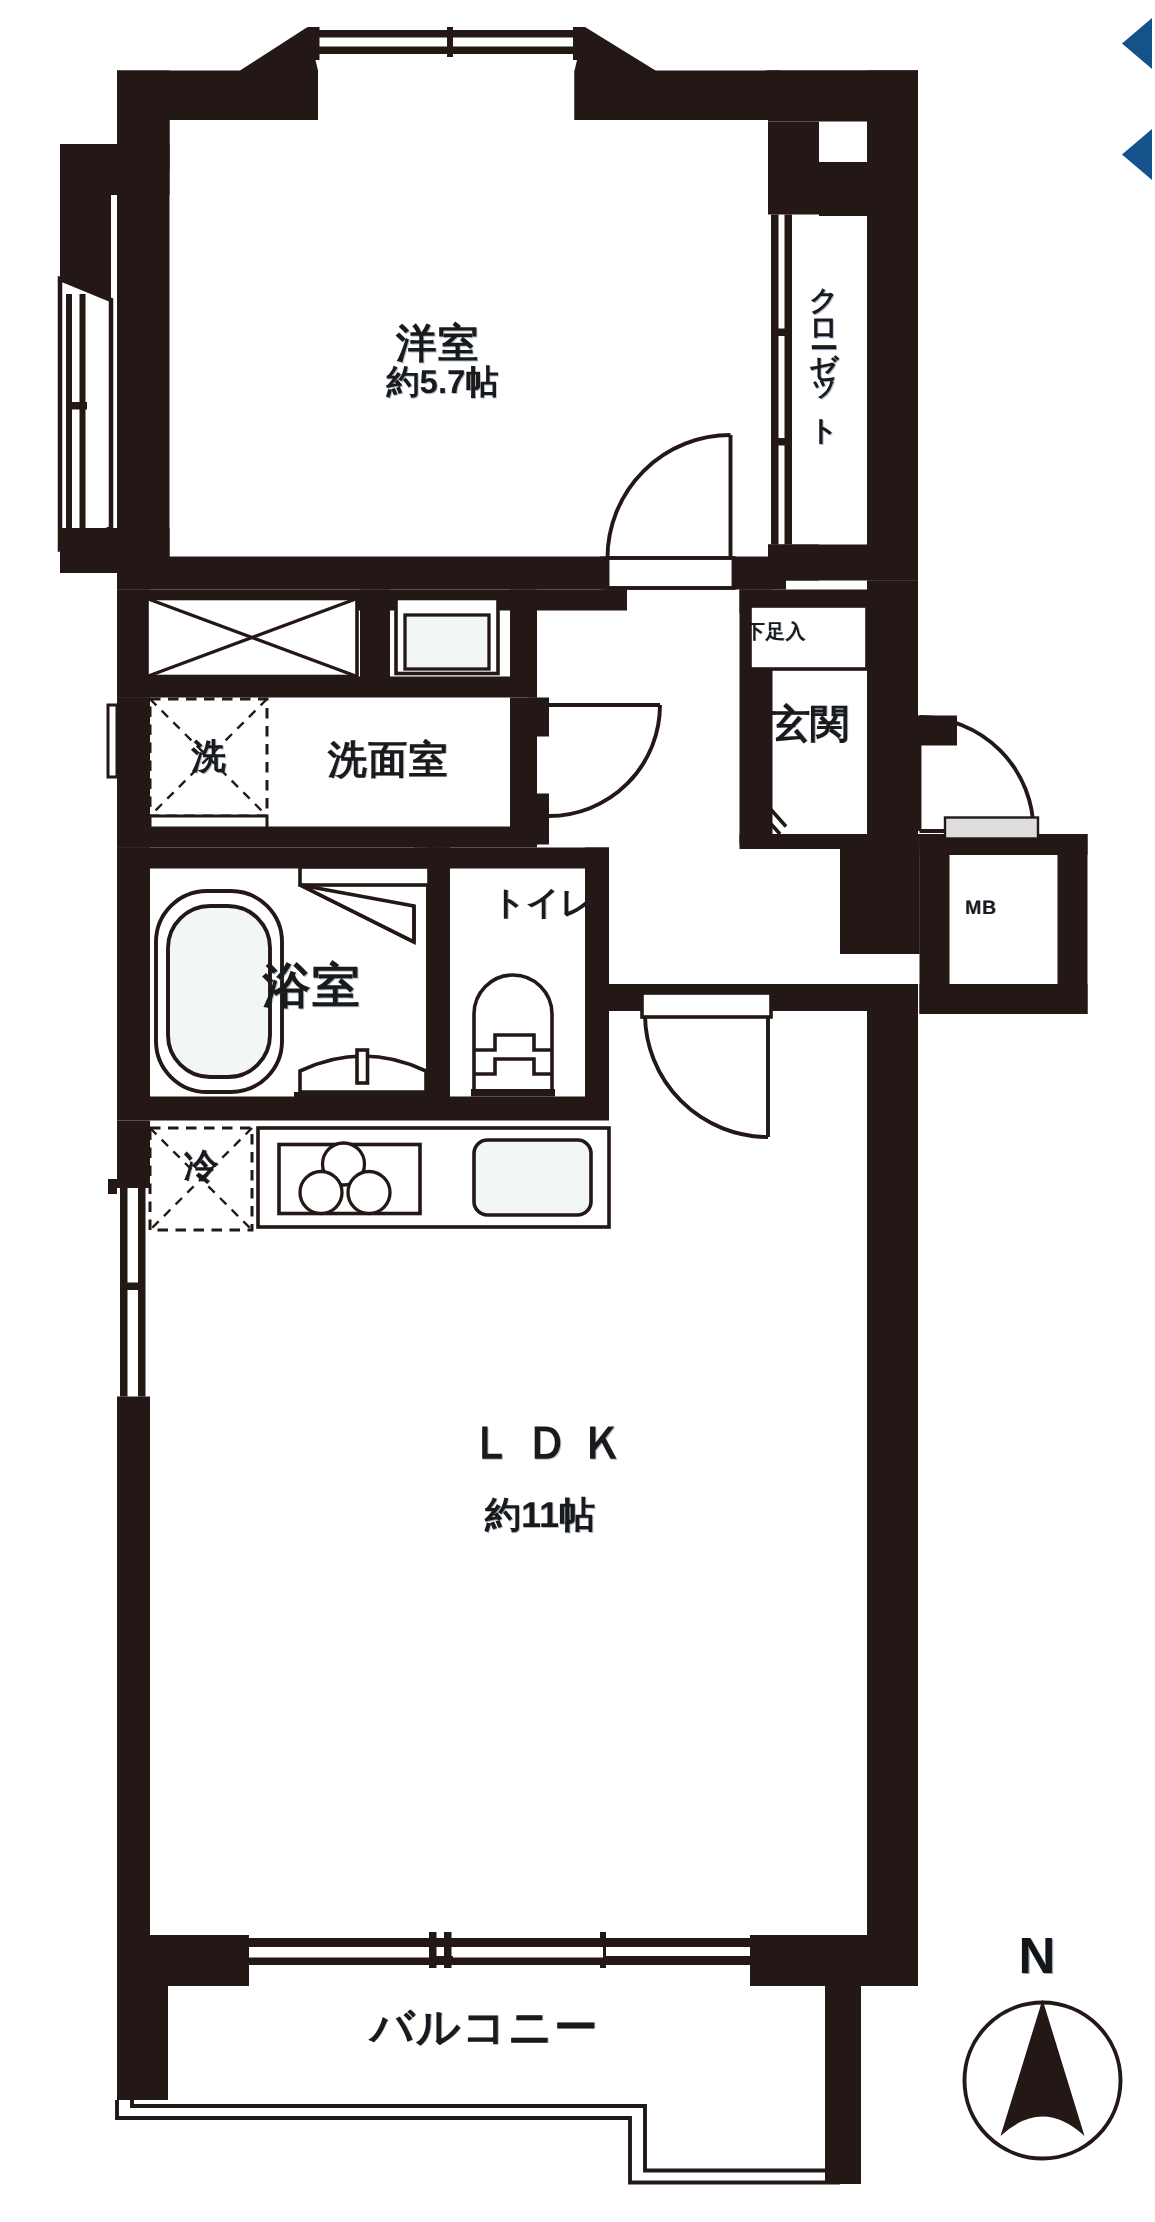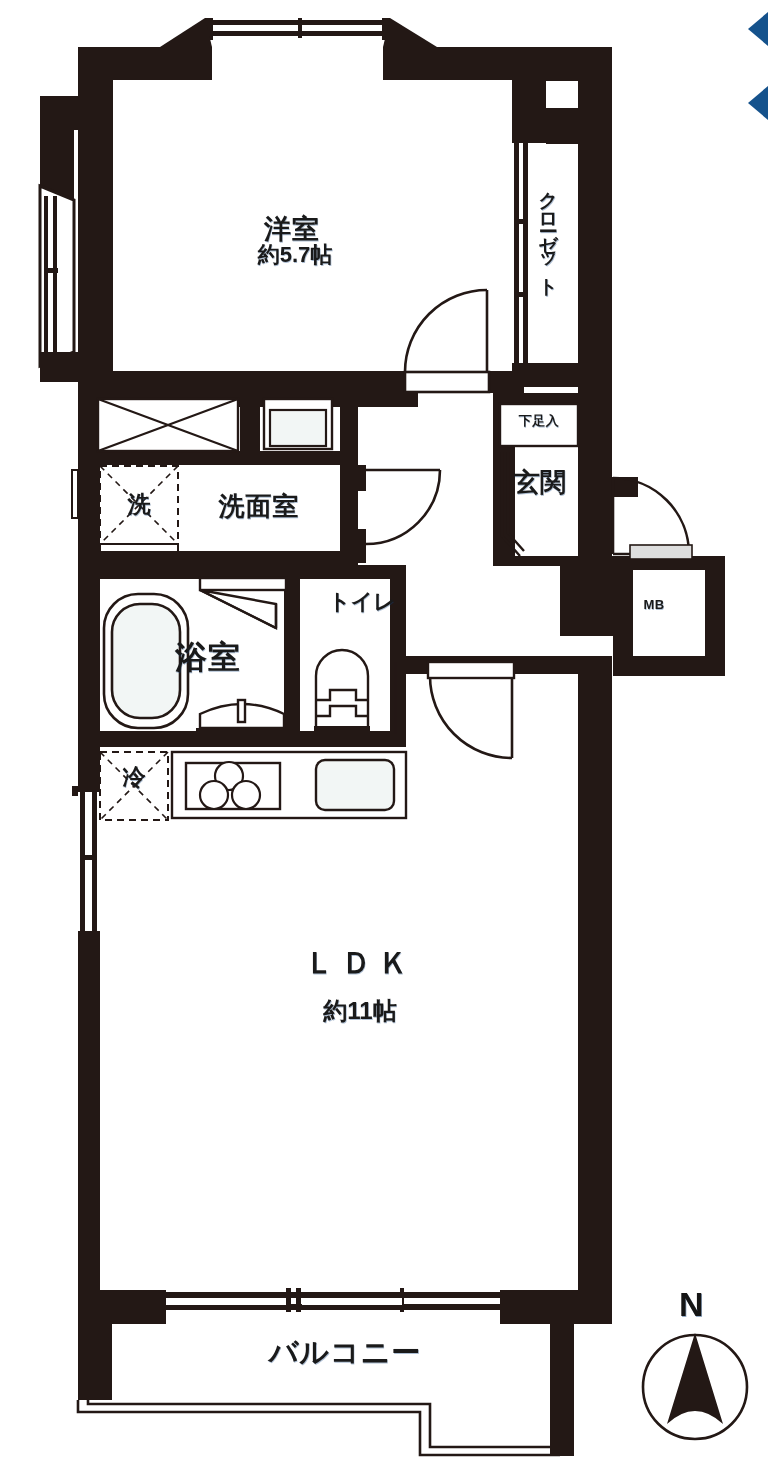--- a/index.html
+++ b/index.html
@@ -294,36 +294,36 @@
     <circle cx="695" cy="1387" r="52" fill="#ffffff" stroke="#231815" stroke-width="2.6"></circle>
     <path d="M695,1333 L723,1424 Q695,1398 667,1424 Z" fill="#231815"></path>
   </g>
 </svg>
 
 <div class="lbl rm-name" style="left:232px;top:194px;width:120px;margin-top:20px;">洋室</div>
 <div class="lbl rm-area" style="left:215px;top:243px;width:160px;">約5.7帖</div>
 
 <div class="lbl vert sm" style="left:538px;top:178px;">クローゼット</div>
 
-<div class="lbl tiny" style="left:506px;top:414px;width:66px;">下足入</div>
+<div class="lbl tiny" style="left:484px;top:414px;width:66px;">下足入</div>
 
 <div class="lbl sm" style="left:514px;top:468px;width:30px;line-height:1.1;font-size:26px;">玄関</div>
 
 <div class="lbl tiny" style="left:637px;top:598px;width:34px;font-family:'Liberation Sans',sans-serif;">MB</div>
 
 <div class="lbl sm" style="left:119px;top:492px;width:40px;font-size:23px;">洗</div>
 <div class="lbl rm-name" style="left:203px;top:492px;width:112px;font-size:26px;">洗面室</div>
 
 <div class="lbl rm-name" style="left:166px;top:640px;width:84px;font-size:32px;">浴室</div>
 
 <div class="lbl sm" style="left:322px;top:590px;width:80px;font-size:22px;">トイレ</div>
 
 <div class="lbl sm" style="left:114px;top:765px;width:40px;font-size:23px;">冷</div>
 
-<div class="lbl rm-ldk" style="left:280px;top:946px;width:160px;">ＬＤＫ</div>
+<div class="lbl rm-ldk" style="left:264px;top:946px;width:160px;text-align:right;">ＬＤＫ</div>
 <div class="lbl rm-area" style="left:278px;top:998px;width:164px;font-size:24px;">約11帖</div>
 
-<div class="lbl rm-name" style="left:241px;top:1336px;width:208px;font-size:29px;">バルコニー</div>
+<div class="lbl rm-name" style="left:219px;top:1336px;width:208px;font-size:29px;">バルコニー</div>
 
 <div class="compass-n" style="left:679px;top:1285px;">N</div>
 
 <div style="position:absolute;left:748px;top:12px;width:0;height:0;border-top:17px solid transparent;border-bottom:17px solid transparent;border-right:20px solid #15528c;"></div>
 <div style="position:absolute;left:748px;top:86px;width:0;height:0;border-top:17px solid transparent;border-bottom:17px solid transparent;border-right:20px solid #15528c;"></div>
 
 </body></html>

